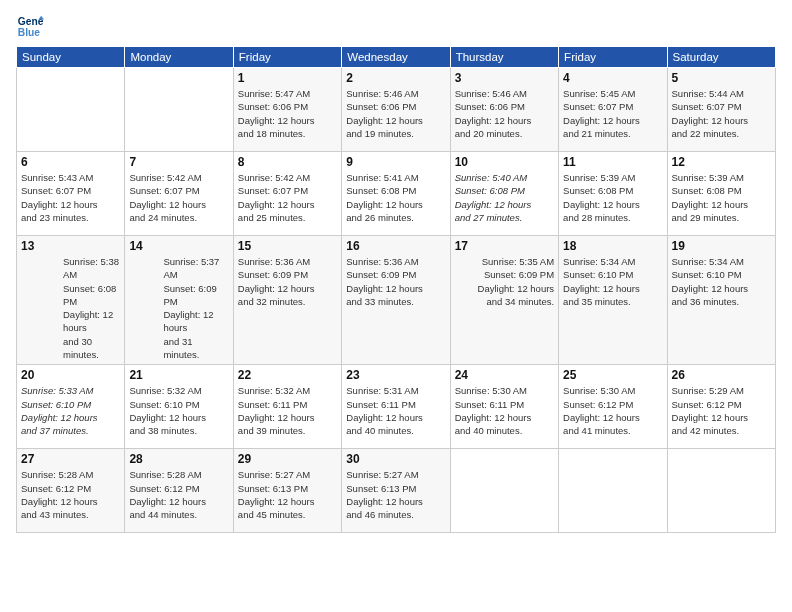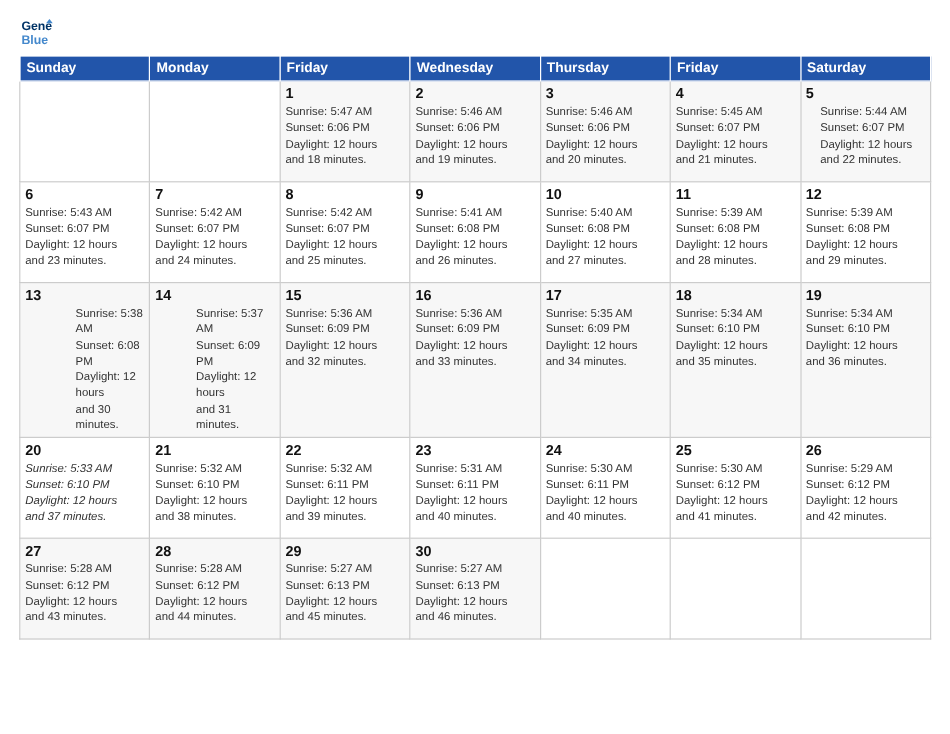--- a/index.html
+++ b/index.html
@@ -48,21 +48,21 @@
       width: 100%;
       border-collapse: collapse;
       table-layout: fixed;
     }
     thead th {
       background: #2255aa;
       color: #fff;
       text-align: left;
       padding: 4px 5px;
       font-size: 11.5px;
-      font-weight: bold;
+      font-weight: normal;
       border: 1px solid #fff;
     }
     tbody td {
       border: 1px solid #ccc;
       vertical-align: top;
       padding: 3px 4px;
       height: 84px;
       background: #fff;
     }
     tbody tr:nth-child(odd) td {
@@ -144,21 +144,21 @@
           </td>
           <td>
             <div class="day-num">4</div>
             <div class="day-info" style="white-space: pre-line;">Sunrise: 5:45 AM
 Sunset: 6:07 PM
 Daylight: 12 hours
 and 21 minutes.</div>
           </td>
           <td>
             <div class="day-num">5</div>
-            <div class="day-info" style="white-space: pre-line; margin-left: 12px;">Sunrise: 5:44 AM
+            <div class="day-info" style="white-space: pre-line;">Sunrise: 5:44 AM
 Sunset: 6:07 PM
 Daylight: 12 hours
 and 22 minutes.</div>
           </td>
         </tr>
         <tr>
           <td>
             <div class="day-num">6</div>
             <div class="day-info" style="white-space: pre-line;">Sunrise: 5:43 AM
 Sunset: 6:07 PM
@@ -181,21 +181,21 @@
           </td>
           <td>
             <div class="day-num">9</div>
             <div class="day-info" style="white-space: pre-line;">Sunrise: 5:41 AM
 Sunset: 6:08 PM
 Daylight: 12 hours
 and 26 minutes.</div>
           </td>
           <td>
             <div class="day-num">10</div>
-            <div class="day-info" style="white-space: pre-line;">Sunrise: 5:40 AM
+            <div class="day-info" style="white-space: pre-line; font-style: italic;">Sunrise: 5:40 AM
 Sunset: 6:08 PM
 Daylight: 12 hours
 and 27 minutes.</div>
           </td>
           <td>
             <div class="day-num">11</div>
             <div class="day-info" style="white-space: pre-line;">Sunrise: 5:39 AM
 Sunset: 6:08 PM
 Daylight: 12 hours
 and 28 minutes.</div>
@@ -232,21 +232,21 @@
           </td>
           <td>
             <div class="day-num">16</div>
             <div class="day-info" style="white-space: pre-line;">Sunrise: 5:36 AM
 Sunset: 6:09 PM
 Daylight: 12 hours
 and 33 minutes.</div>
           </td>
           <td>
             <div class="day-num">17</div>
-            <div class="day-info" style="white-space: pre-line;">Sunrise: 5:35 AM
+            <div class="day-info" style="white-space: pre-line; text-align: right;">Sunrise: 5:35 AM
 Sunset: 6:09 PM
 Daylight: 12 hours
 and 34 minutes.</div>
           </td>
           <td>
             <div class="day-num">18</div>
             <div class="day-info" style="white-space: pre-line;">Sunrise: 5:34 AM
 Sunset: 6:10 PM
 Daylight: 12 hours
 and 35 minutes.</div>

